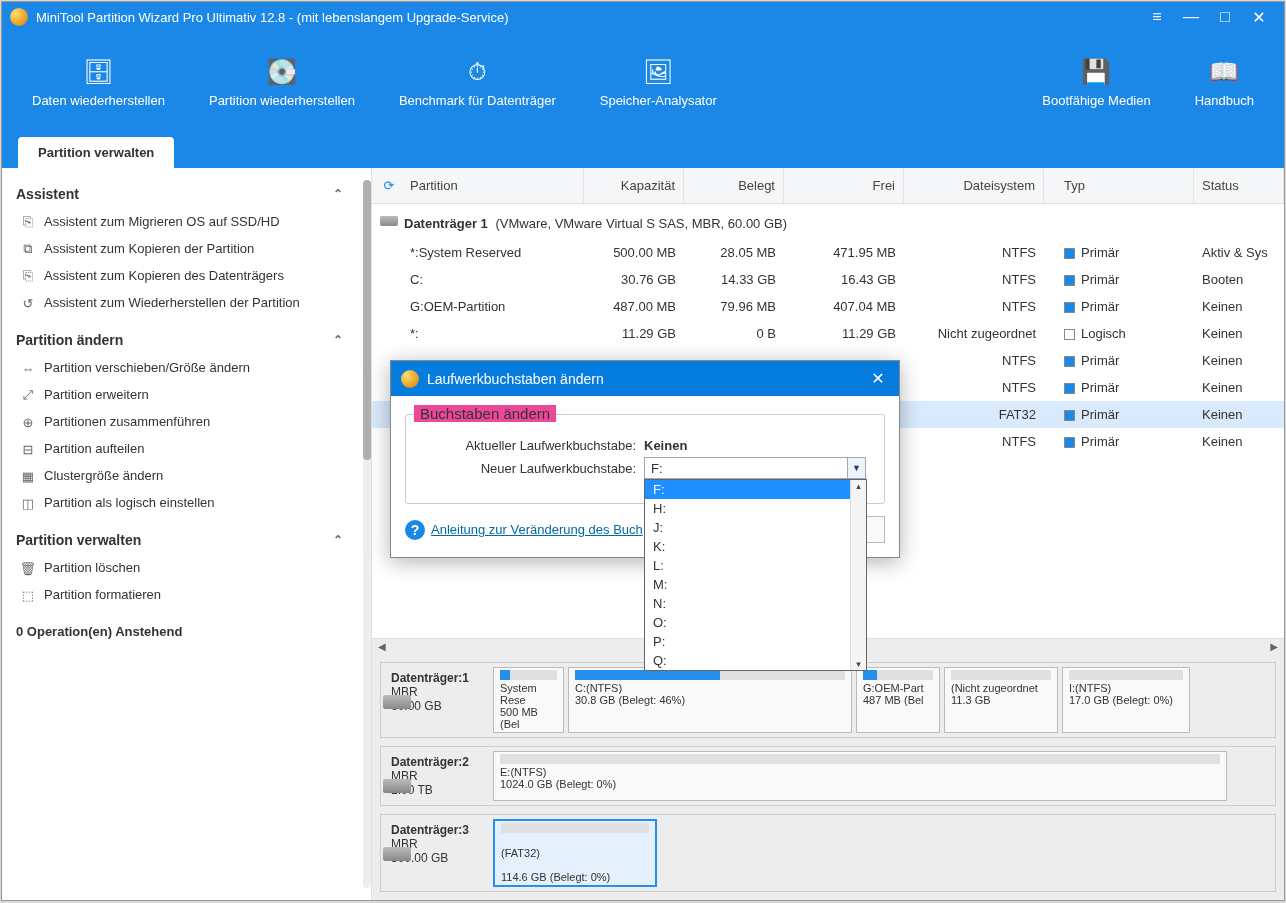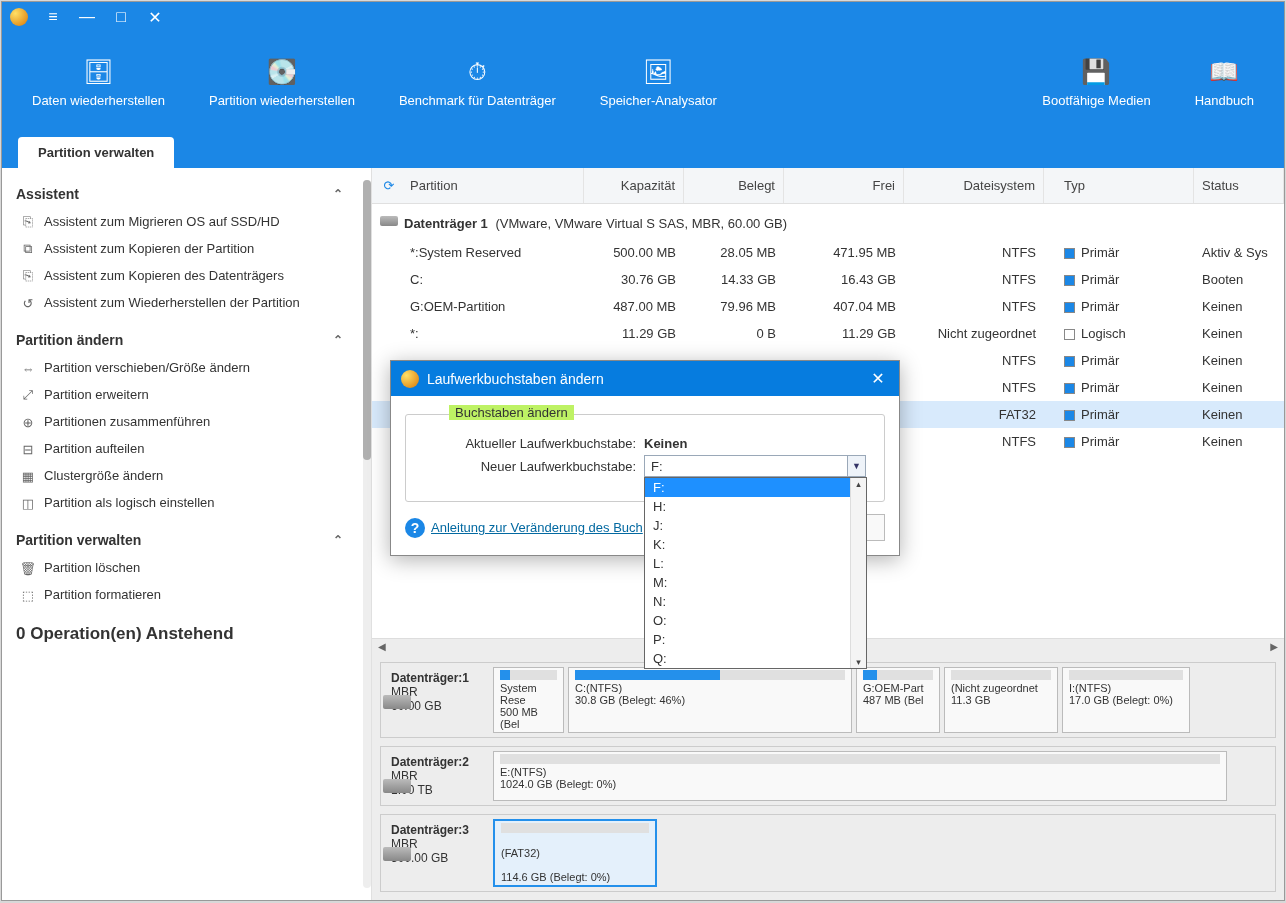--- a/index.html
+++ b/index.html
@@ -15,21 +15,21 @@
 .tool-spacer { flex: 1; }
 .tabs { background: #1b87e6; height: 36px; display: flex; align-items: flex-end; padding-left: 16px; }
 .tab { background: #fff; color: #333; padding: 8px 20px; font-size: 13px; font-weight: bold; border-radius: 4px 4px 0 0; cursor: pointer; }
 .main { flex: 1; display: flex; background: #f4f6f8; overflow: hidden; }
 .sidebar { width: 370px; background: #fff; padding: 12px 8px 12px 14px; border-right: 1px solid #e0e0e0; overflow-y: auto; position: relative; }
 .sb-section { margin-bottom: 10px; }
 .sb-header { font-weight: bold; font-size: 14px; color: #333; padding: 6px 0; display: flex; justify-content: space-between; align-items: center; cursor: pointer; }
 .sb-header .chev { font-size: 12px; color: #666; margin-right: 20px; }
 .sb-item { padding: 6px 4px 6px 28px; font-size: 13px; color: #333; cursor: pointer; position: relative; }
 .sb-item .mico { position: absolute; left: 4px; top: 6px; width: 16px; height: 16px; display: flex; align-items: center; justify-content: center; color: #666; font-size: 13px; }
-.sb-pending { font-weight: bold; font-size: 17px; padding: 6px 0; color: #333; }
+.sb-pending { font-weight: bold; font-size: 13px; padding: 6px 0; color: #333; }
 .sb-bottom { position: absolute; bottom: 14px; left: 14px; right: 14px; display: flex; gap: 10px; }
 .sb-bottom button { flex: 1; padding: 6px 4px; font-size: 12px; background: #f7f7f7; border: 1px solid #ccc; color: #888; cursor: pointer; }
 .sb-scrollbar { position: absolute; right: 0; top: 12px; bottom: 12px; width: 8px; background: #eee; border-radius: 4px; }
 .sb-scrollbar-thumb { width: 8px; height: 280px; background: #b0b0b0; border-radius: 4px; }
 .content { flex: 1; display: flex; flex-direction: column; overflow: hidden; }
 .ptable-head { display: flex; background: #f4f6f8; border-bottom: 1px solid #e0e0e0; font-size: 13px; color: #444; padding-left: 4px; }
 .ptable-head > div { padding: 10px 8px; border-right: 1px solid #e4e4e4; }
 .col-refresh { width: 26px; display: flex; align-items: center; justify-content: center; border: none !important; }
 .col-part { width: 182px; }
 .col-cap { width: 100px; text-align: right; }
@@ -58,21 +58,21 @@
 .dpart .bar { height: 10px; background: #e0e0e0; margin-bottom: 2px; position: relative; }
 .dpart .bar .fill { height: 10px; background: #2490eb; }
 .dpart.selected { border: 2px solid #2490eb; background: #e4f0fb; gap: 12px; }
 
 .dialog { position: absolute; left: 390px; top: 360px; width: 510px; background: #fff; border: 1px solid #888; box-shadow: 0 4px 20px rgba(0,0,0,0.3); }
 .dialog-title { background: #067cdf; color: #fff; padding: 8px 10px; font-size: 14px; display: flex; align-items: center; }
 .dialog-title .dticon { width: 18px; height: 18px; border-radius: 50%; background: radial-gradient(circle at 30% 30%, #ffe066, #d97706); margin-right: 8px; }
 .dialog-title .dtclose { width: 22px; text-align: center; cursor: pointer; font-size: 16px; }
 .dialog-body { padding: 18px 14px 14px 14px; font-size: 13px; color: #333; }
 .fieldset { border: 1px solid #ccc; border-radius: 3px; padding: 16px 14px 24px 14px; margin-bottom: 12px; }
-.fieldset-legend { position: relative; top: -26px; left: -6px; background: #bef264; padding: 0 6px; color: #333; font-size: 13px; display: inline-block; margin-left: 35px; }
+.fieldset-legend { position: relative; top: -26px; left: -6px; background: #ec4899; padding: 0 6px; color: #333; font-size: 15px; display: inline-block; }
 .field-row { display: flex; align-items: center; margin-top: -10px; margin-bottom: 14px; }
 .field-row .lbl { width: 224px; text-align: right; padding-right: 8px; color: #333; }
 .field-row .val { font-weight: bold; }
 .dropdown { position: relative; width: 222px; border: 1px solid #9aa8b8; height: 22px; display: flex; align-items: center; }
 .dropdown .sel { flex: 1; padding: 0 6px; font-size: 13px; }
 .dropdown .ddbtn { width: 18px; height: 20px; border-left: 1px solid #9aa8b8; background: #eef3f9; display: flex; align-items: center; justify-content: center; font-size: 9px; color: #336; cursor: pointer; }
 .dropdown-list { position: absolute; top: 21px; left: -1px; width: 223px; border: 1px solid #666; background: #fff; z-index: 10; }
 .dropdown-list .opt { padding: 2px 8px; font-size: 13px; cursor: pointer; }
 .dropdown-list .opt.hl { background: #1e90ff; color: #fff; }
 .dropdown-list .ddscroll { position: absolute; right: 0; top: 0; bottom: 0; width: 16px; background: #f4f4f4; border-left: 1px solid #ddd; }
@@ -82,20 +82,21 @@
 .dialog-footer .help a { color: #0369a1; text-decoration: underline; font-size: 13px; cursor: pointer; }
 .dialog-footer .qicon { width: 20px; height: 20px; border-radius: 50%; background: #1b87e6; color: #fff; display: flex; align-items: center; justify-content: center; font-weight: bold; font-size: 14px; }
 .dialog-footer button { padding: 5px 18px; font-size: 13px; border: 1px solid #bbb; background: #f9f9f9; cursor: pointer; }
 </style>
 </head>
 <body>
 
 <div class="window">
   <div class="titlebar">
     <span class="title-icon"></span>
+    <span class="title-text">MiniTool Partition Wizard Pro Ultimativ 12.8 - (mit lebenslangem Upgrade-Service)</span>
     <span class="winctl">≡</span>
     <span class="winctl">—</span>
     <span class="winctl">□</span>
     <span class="winctl">✕</span>
   </div>
 
   <div class="toolbar">
     <div class="tool">
         <span class="icon">🗄</span>
         <span>Daten wiederherstellen</span>

